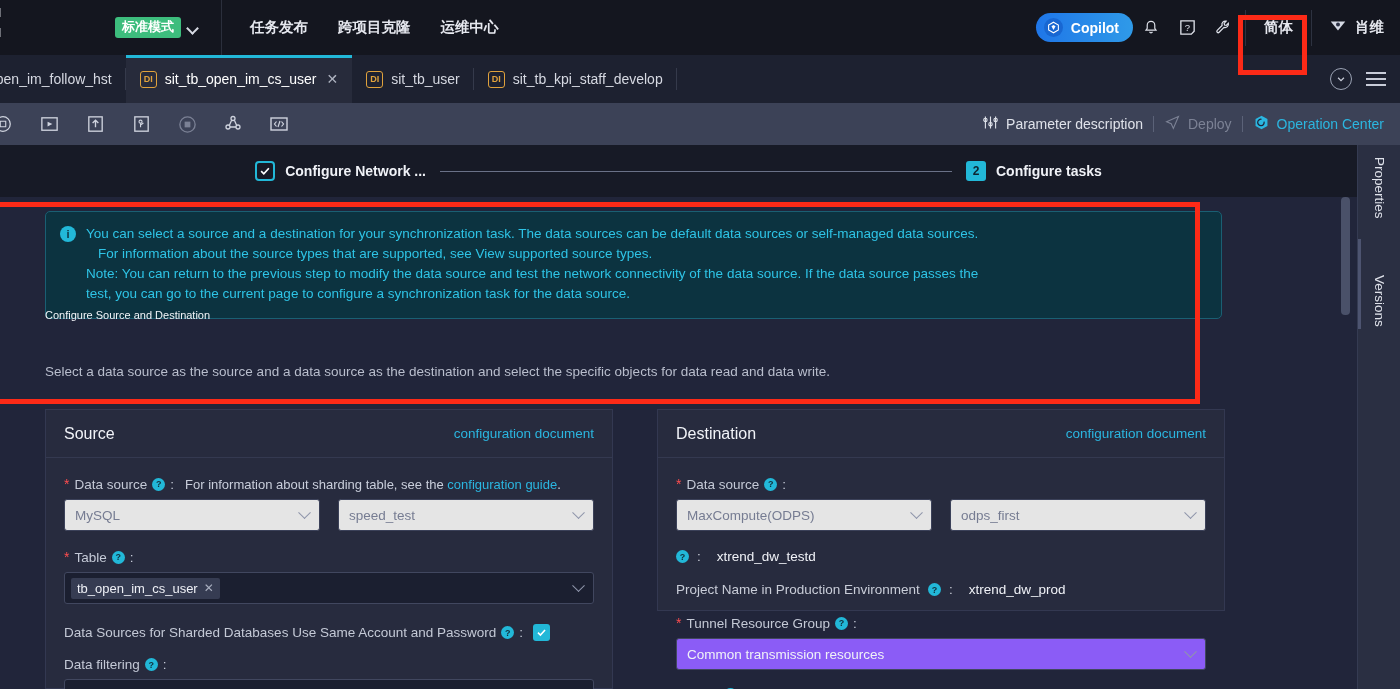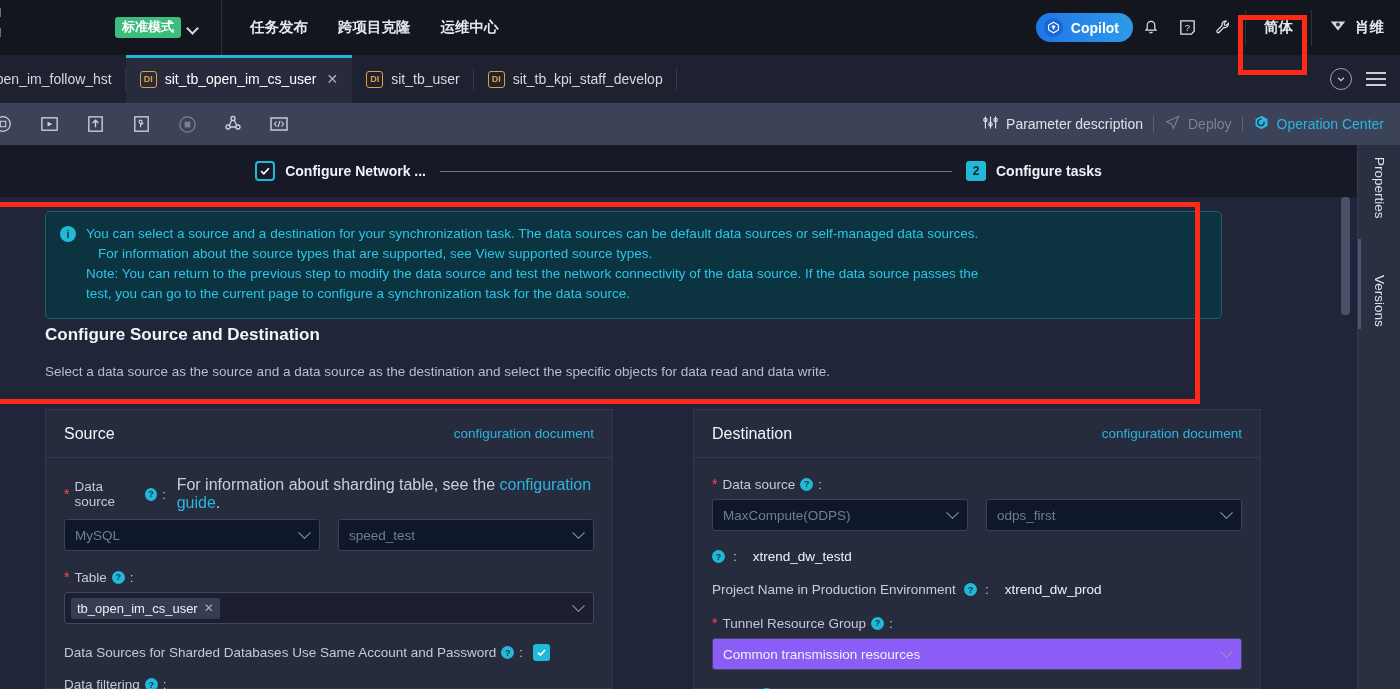--- a/index.html
+++ b/index.html
@@ -137,61 +137,61 @@
   }
   .info-ic {
     width: 16px; height: 16px; border-radius: 50%; background: #22b8d8;
     color: #0c3340; font-size: 11px; font-weight: bold;
     display: flex; align-items: center; justify-content: center; flex: 0 0 auto; margin-top: 2px;
   }
   .info-lines { font-size: 13.5px; line-height: 20px; color: #2ec4e6; }
   .info-lines div.indent { padding-left: 12px; }
 
   .section-title {
-    position: absolute; left: 45px; top: 128px;
-    font-size: 17px; font-weight: bold; color: #f2f4f8;
+    position: absolute; left: 45px; top: 112px;
+    font-size: 11px; font-weight: normal; color: #f2f4f8;
   }
   .section-sub {
     position: absolute; left: 45px; top: 167px;
     font-size: 13.5px; color: #b9becd;
   }
 
   
   .redbox { position: absolute; border: 5px solid #fc2a17; pointer-events: none; }
 
   
   .panel {
     position: absolute; top: 212px; background: #272b3e;
     border: 1px solid #333851;
   }
   .panel-src { left: 45px; width: 568px; height: 280px; }
-  .panel-dst { left: 657px; width: 568px; height: 280px; margin-left: 36px; }
+  .panel-dst { left: 657px; width: 568px; height: 202px; }
   .panel-head {
     height: 48px; border-bottom: 1px solid #343950; display: flex; align-items: center;
     padding: 0 18px; justify-content: space-between;
   }
   .panel-title { font-size: 16px; color: #f1f3f8; }
   .panel-link { font-size: 13.5px; color: #2bb6e0; cursor: pointer; }
   .panel-body { padding: 18px 18px 0 18px; }
 
   .fld-label { font-size: 13.5px; color: #c4c9d6; display: flex; align-items: center; gap: 5px; }
   .req { color: #ff4d4f; font-size: 14px; }
   .qm {
     width: 13px; height: 13px; border-radius: 50%; background: #22b8d8; color: #10303c;
     font-size: 9px; font-weight: bold; display: inline-flex; align-items: center; justify-content: center;
   }
-  .inline-note { font-size: 16px; color: #c9cedb; margin-left: 6px; }
+  .inline-note { font-size: 13px; color: #c9cedb; margin-left: 6px; }
   .inline-note a { color: #2bb6e0; text-decoration: none; }
 
   .select {
     height: 32px; border: 1px solid #3b4159; border-radius: 3px; background: #262a3d;
     display: flex; align-items: center; justify-content: space-between;
     padding: 0 10px; font-size: 13.5px; cursor: pointer;
   }
-  .select.disabled { color: #767c92; background: #0f172a; }
+  .select.disabled { color: #767c92; background: #e5e5e5; }
   .select.filled { color: #f0f2f7; background: #8b5cf6; border-color: #41475f; }
   .chev {
     width: 9px; height: 9px; border-right: 1.6px solid #8f96ab; border-bottom: 1.6px solid #8f96ab;
     transform: rotate(45deg) translate(-2px,-2px); flex: 0 0 auto;
   }
   .row2 { display: flex; gap: 18px; margin-top: 7px; }
   .row2 > .select { flex: 1 1 0; }
 
   .tagbox {
     height: 32px; border: 1px solid #41475f; border-radius: 3px; background: #1b1f30;

